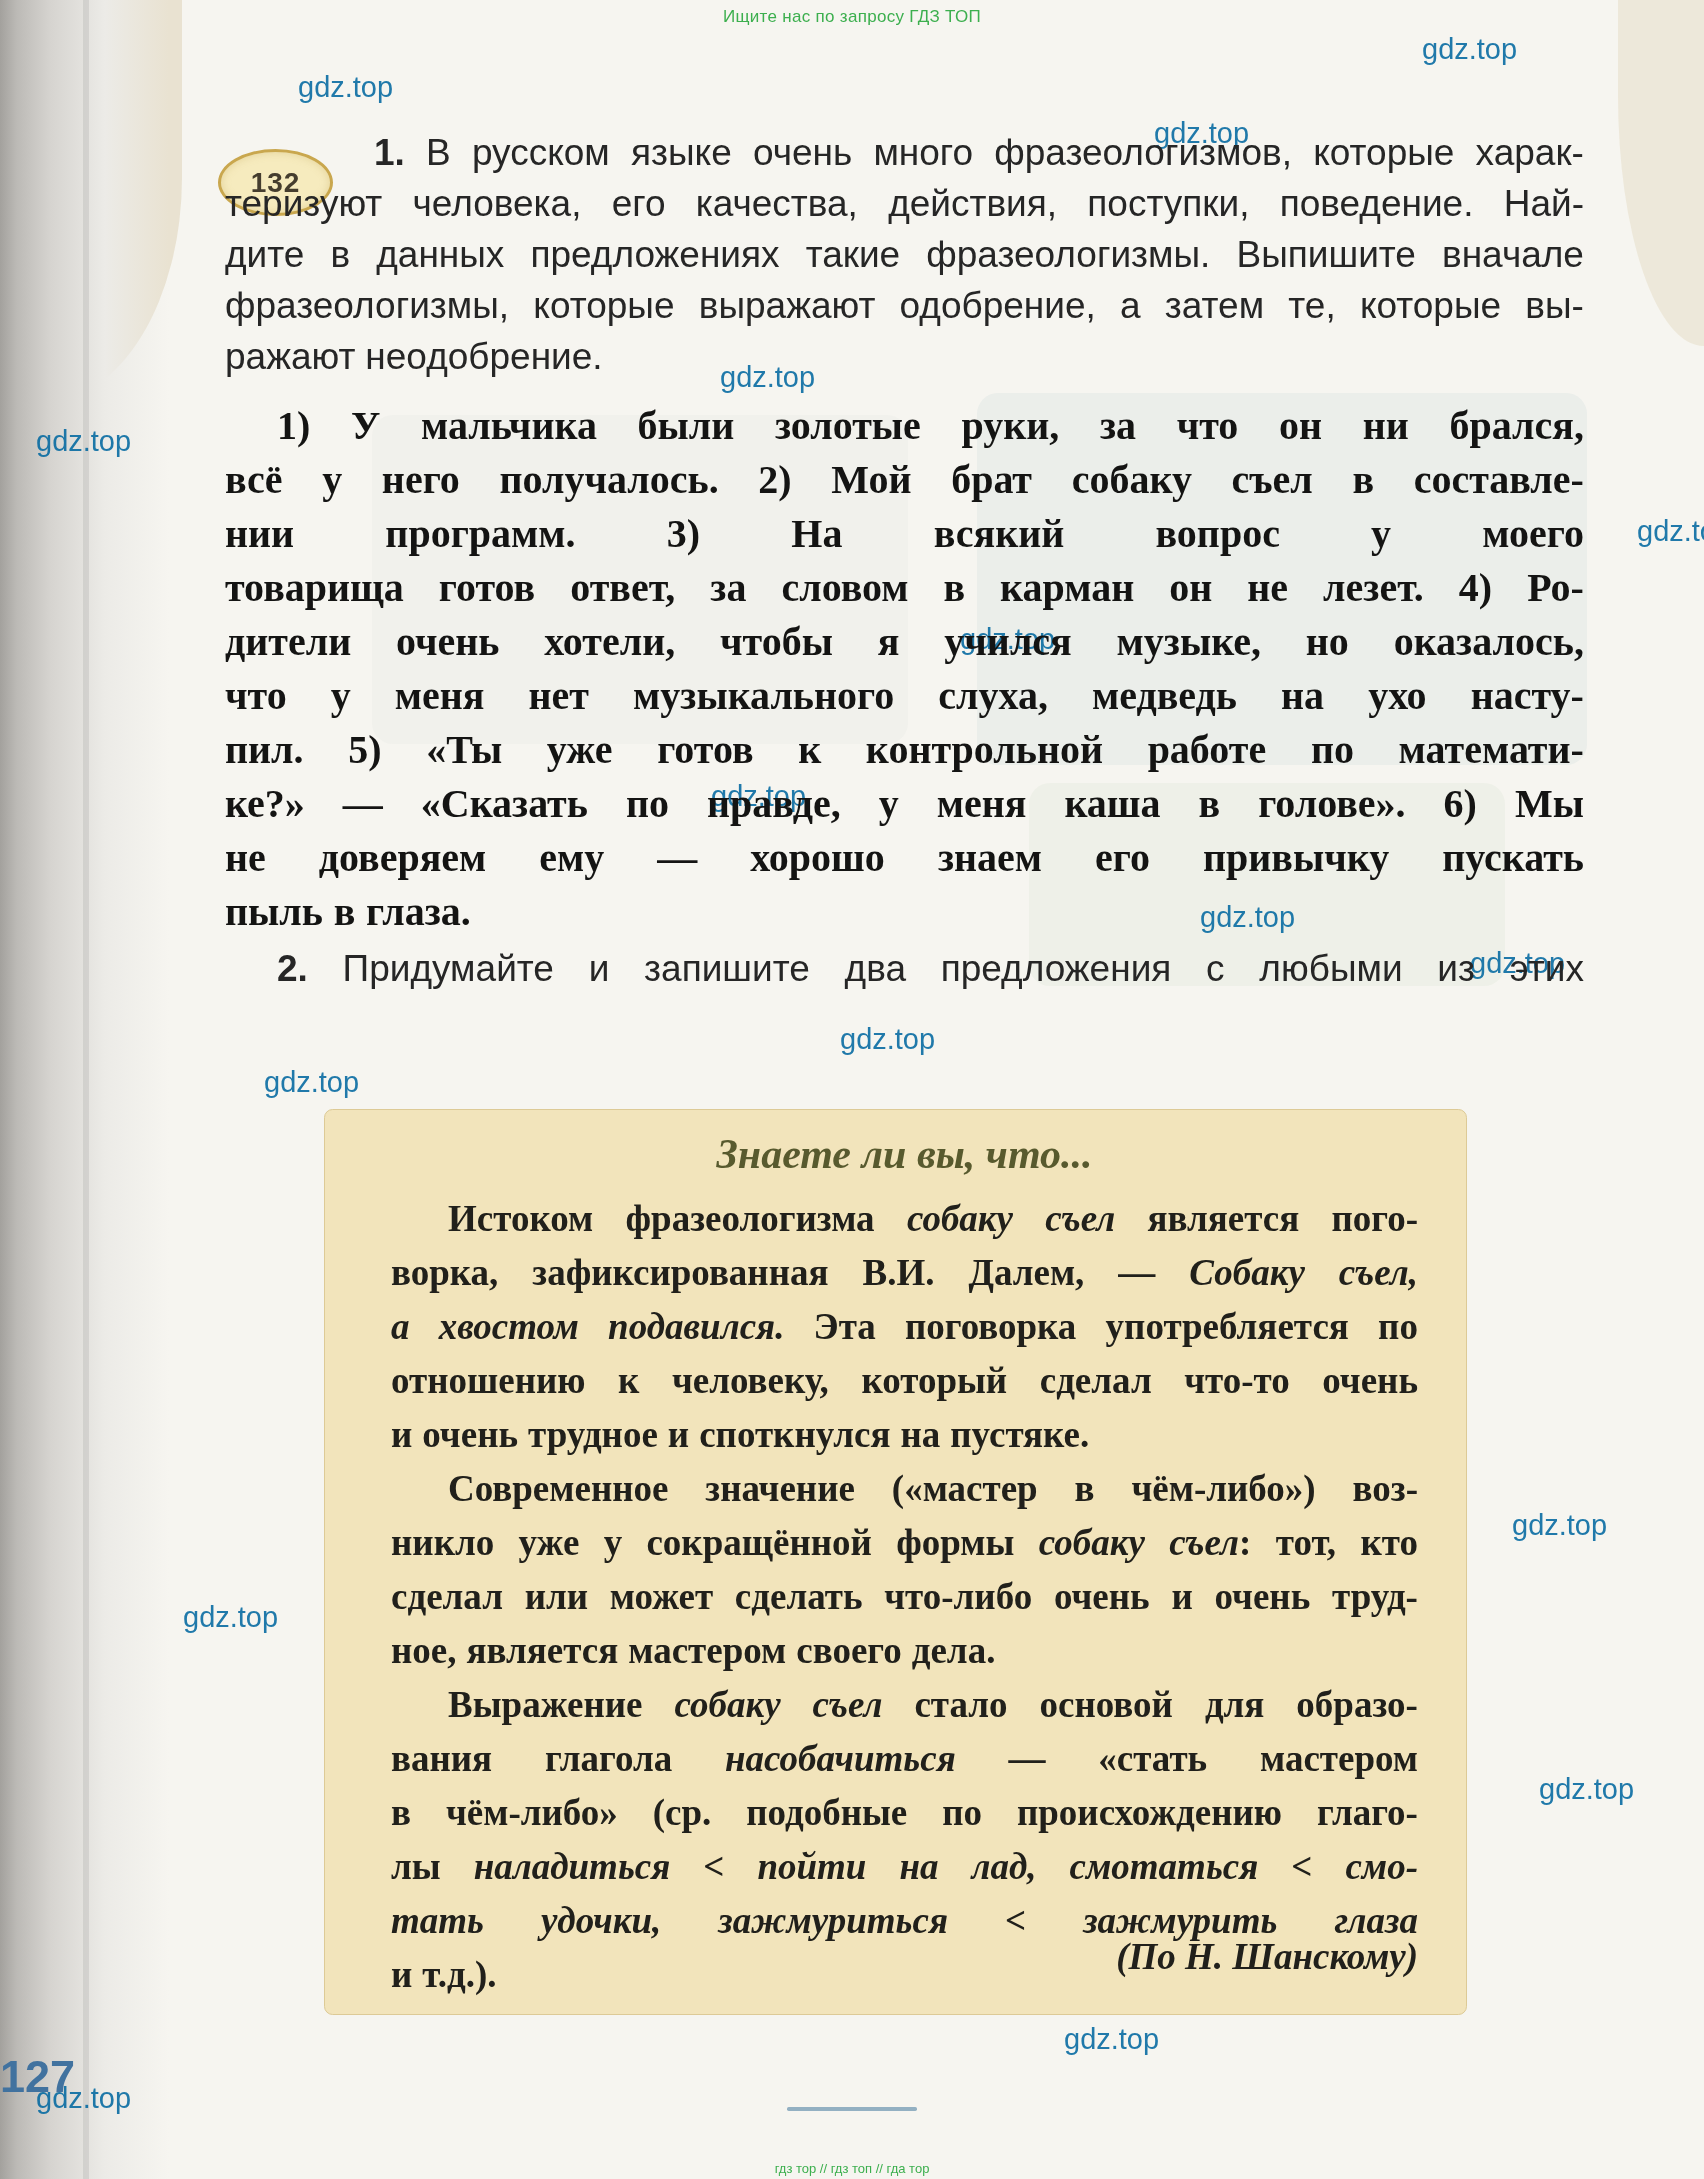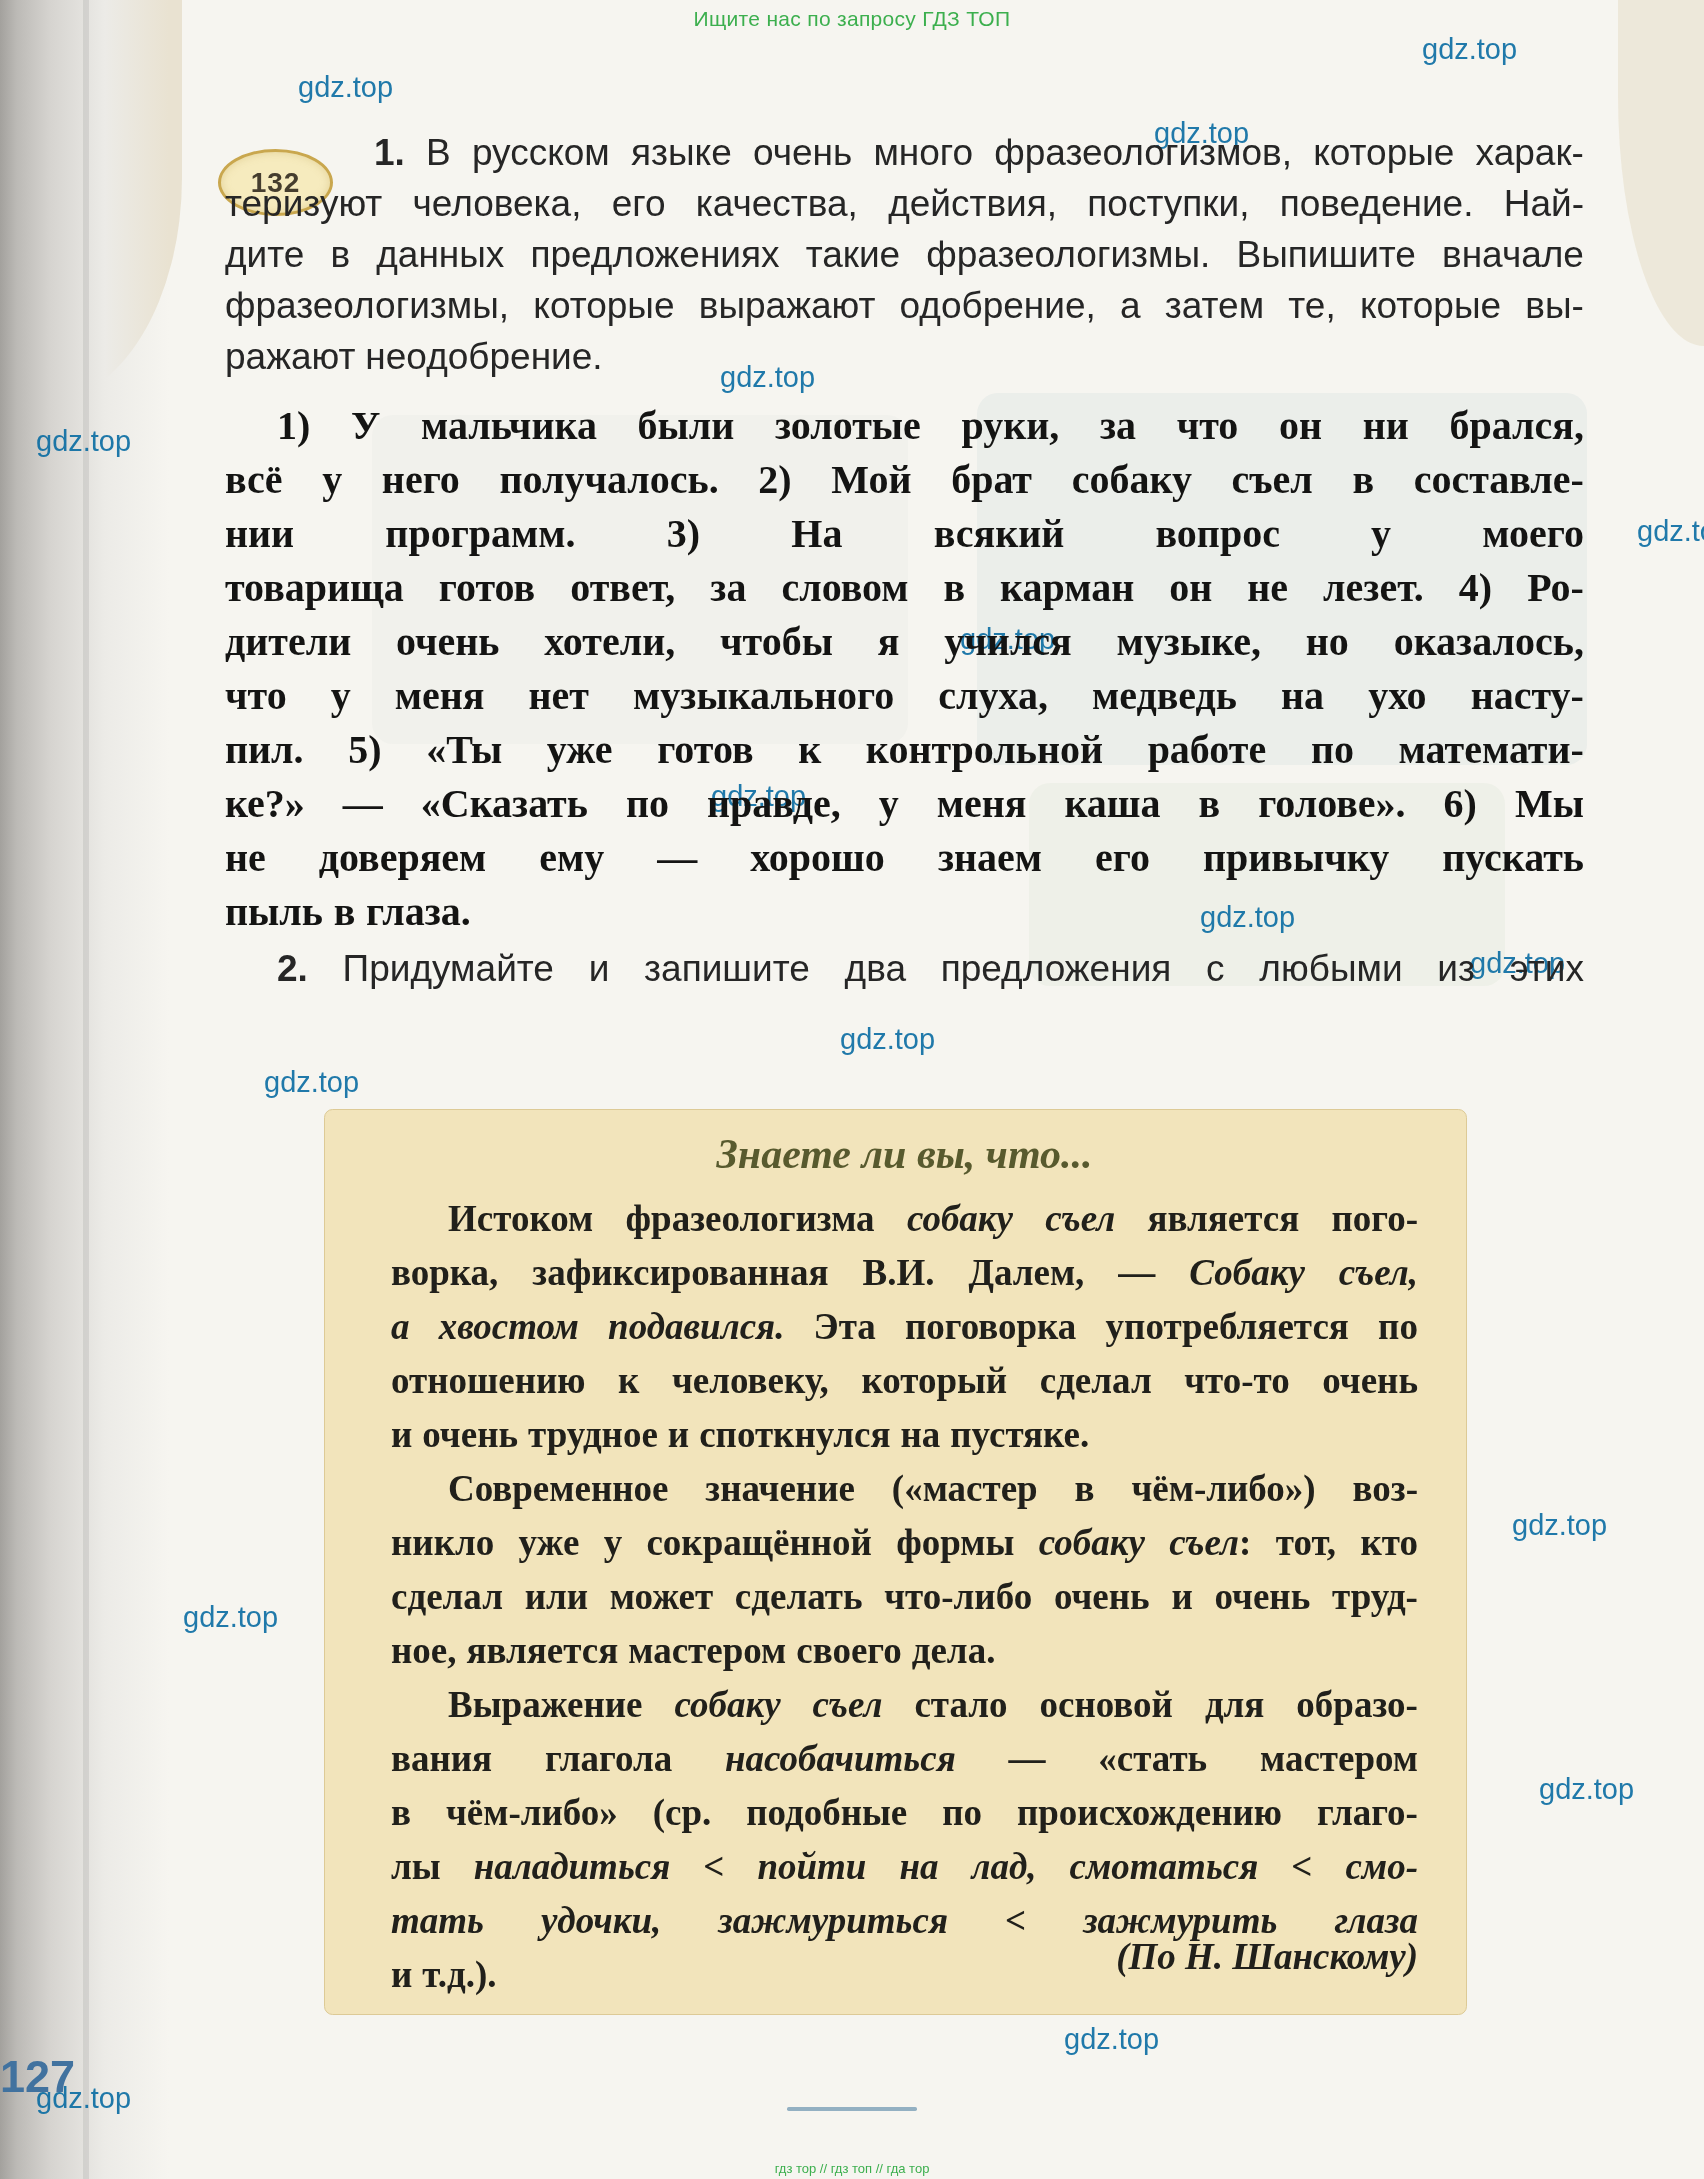--- a/index.html
+++ b/index.html
@@ -18,21 +18,21 @@
   .spine { position:absolute; left:0; top:0; bottom:0; width:169px;
     background:linear-gradient(to right,#a3a19d 0%,#bcbab6 10%,#d6d4d0 30%,#ecebe7 62%,rgba(246,245,240,0) 100%); }
   .spine-crease { position:absolute; left:83px; top:0; bottom:0; width:6px;
     background:rgba(60,58,55,.10); }
   .ghost { position:absolute; border-radius:21px; pointer-events:none; }
   .ghost-1 { left:977px; top:393px; width:610px; height:372px; background:rgba(140,180,190,.10); }
   .ghost-2 { left:1029px; top:783px; width:476px; height:203px; background:rgba(170,195,150,.09); }
   .ghost-3 { left:372px; top:415px; width:536px; height:329px; background:rgba(150,185,180,.05); }
 
   .header-note { position:absolute; top:7px; left:50%; transform:translateX(-50%);
-    font-size:21px; color:var(--accent-green,#3caf4e); font-weight:500; letter-spacing:0.3px; }
+    font-size:17px; color:var(--accent-green,#3caf4e); font-weight:500; letter-spacing:0.3px; }
   .footer-note { position:absolute; bottom:4.3px; left:50%; transform:translateX(-50%);
     font-size:13px; color:var(--accent-green,#3caf4e); }
 
   .wm { position:absolute; font-size:29px; color:#0369a1; opacity:.88;
     font-family:"Liberation Sans", sans-serif; white-space:nowrap; }
 
   .badge { position:absolute; left:218px; top:149px; width:109px; height:61px;
     border:3.5px solid var(--badge-gold,#c9a74e); border-radius:50%;
     background:var(--badge-fill,#f6ebbe);
     display:flex; align-items:center; justify-content:center;

